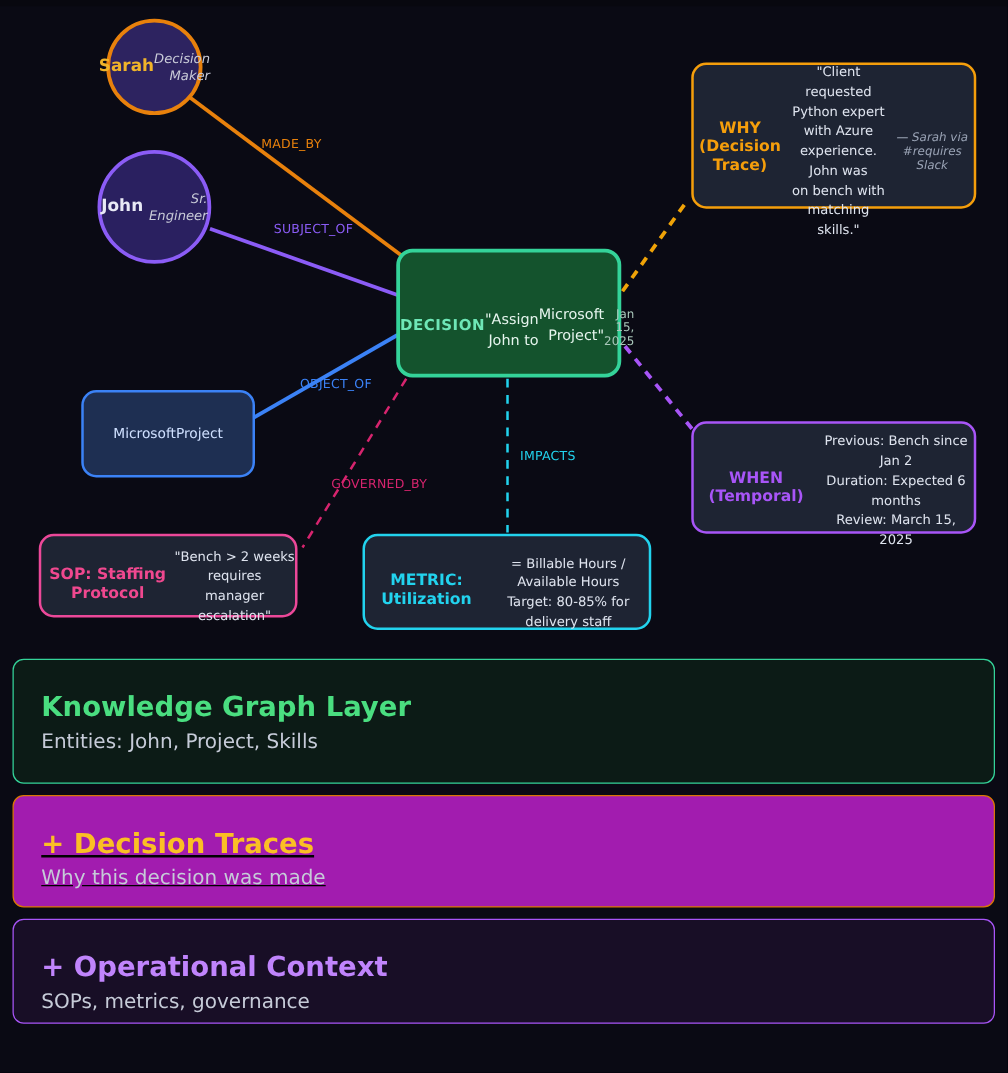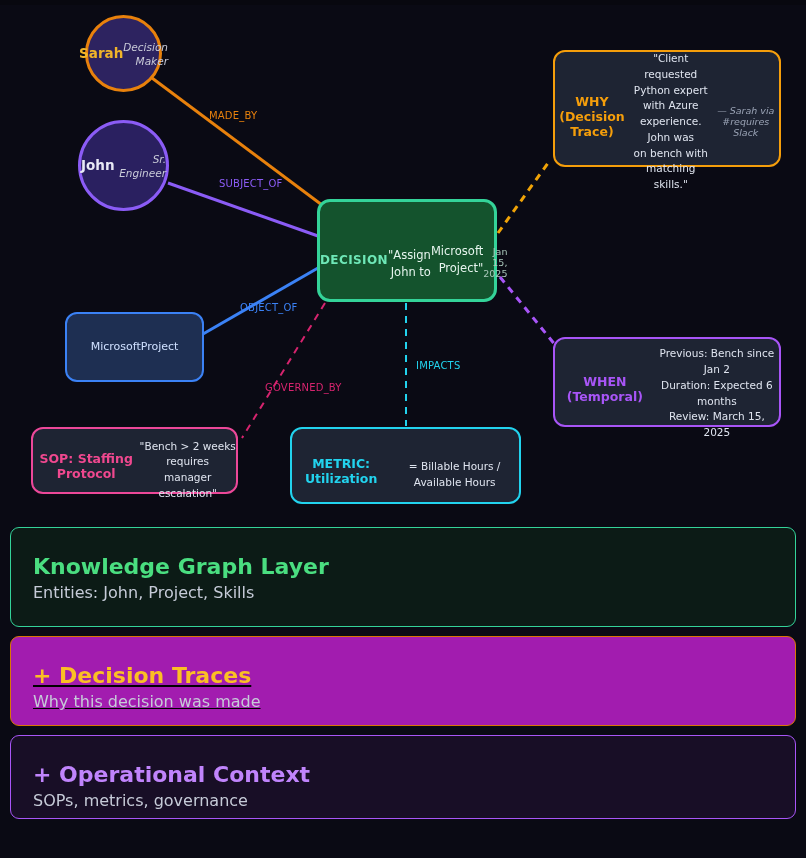--- a/index.html
+++ b/index.html
@@ -307,20 +307,21 @@
       <div class="p-body">
         <div class="p-line">"Bench &gt; 2 weeks requires</div>
         <div class="p-line">manager escalation"</div>
       </div>
     </div>
 
     <div class="panel" id="panel-metric">
       <div class="p-title">METRIC: Utilization</div>
       <div class="p-body">
         <div class="p-line">= Billable Hours / Available Hours</div>
+        <div class="p-line">Target: 80-85% for delivery staff</div>
       </div>
     </div>
 
     <div class="edge-label" style="left:209px; top:110px; color:#e8810c;">MADE_BY</div>
     <div class="edge-label" style="left:219px; top:178px; color:#8b5cf6;">SUBJECT_OF</div>
     <div class="edge-label" style="left:240px; top:302px; color:#3b82f6;">OBJECT_OF</div>
     <div class="edge-label" style="left:265px; top:382px; color:#d6246e;">GOVERNED_BY</div>
     <div class="edge-label" style="left:416px; top:360px; color:#22d3ee;">IMPACTS</div>
   </div>
 

